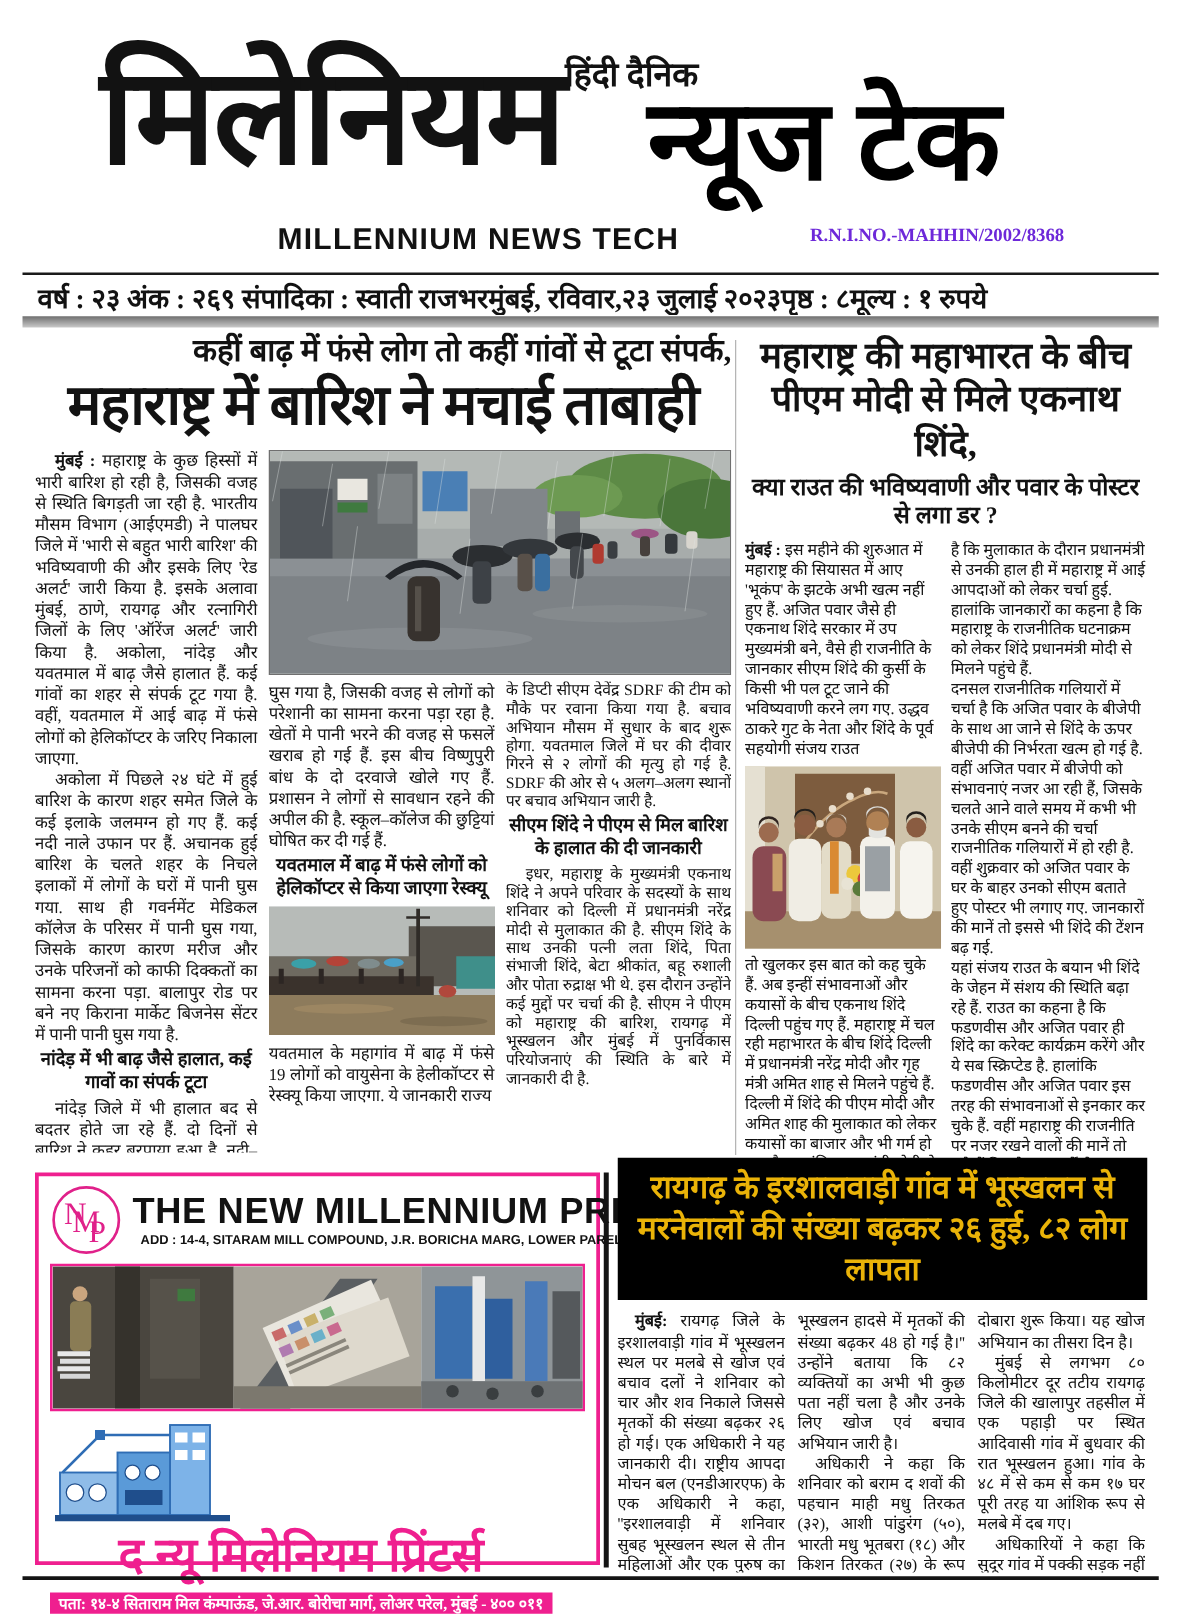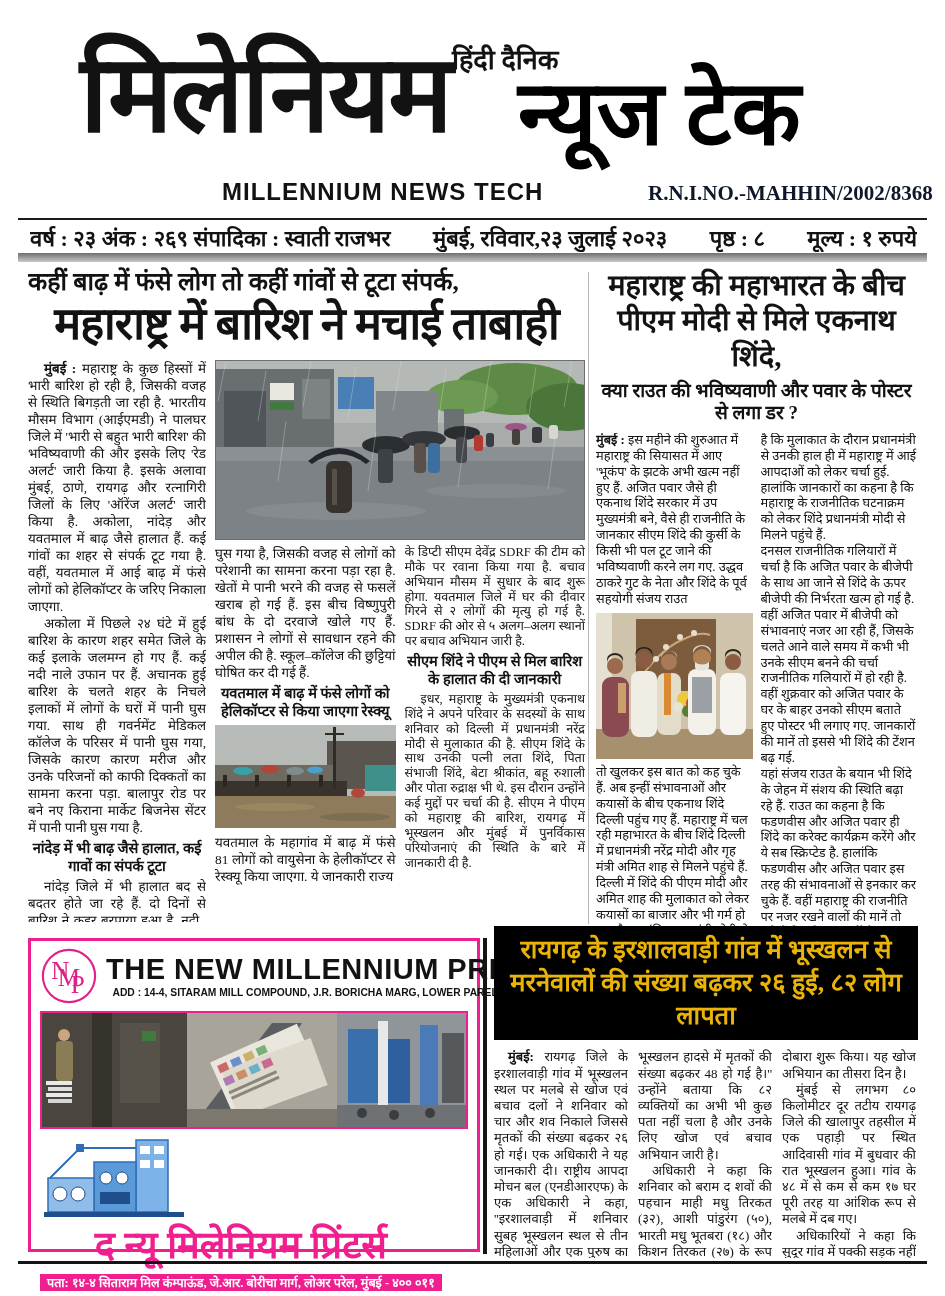--- a/index.html
+++ b/index.html
@@ -5,28 +5,28 @@
   * { margin:0; padding:0; box-sizing:border-box; }
   html,body { background:#e9e9e9; }
   body { font-family:"Liberation Serif", serif; color:#121212; }
   .page { position:relative; width:945px; height:1296px; background:#fff; margin:0 auto; overflow:hidden; }
 
   
   .tagline { position:absolute; left:452px; top:40px; font-size:27px; font-weight:bold; white-space:nowrap; }
   .title-black { position:absolute; left:80px; top:30px; font-size:108px; font-weight:bold; line-height:1.2; white-space:nowrap; letter-spacing:-2px; }
   .title-red { position:absolute; left:518px; top:60px; font-size:90px; font-weight:bold; line-height:1.2; color:#000000; white-space:nowrap; }
   .subtitle-en { position:absolute; left:222px; top:178px; font-size:24px; font-weight:bold; font-family:"Liberation Sans",sans-serif; letter-spacing:1px; white-space:nowrap; }
-  .rni { position:absolute; left:648px; top:181px; font-size:21px; font-weight:bold; color:#0f172a; white-space:nowrap; }
+  .rni { position:absolute; left:648px; top:181px; font-size:15px; font-weight:bold; color:#6d28d9; white-space:nowrap; }
   .masthead-rule { position:absolute; left:18px; top:218px; width:909px; height:2px; background:#1a1a1a; }
-  .dateline { position:absolute; left:30px; top:222px; width:887px; display:flex; justify-content:space-between; font-size:22px; font-weight:bold; white-space:nowrap; overflow:hidden; }
+  .dateline { position:absolute; left:30px; top:222px; width:887px; display:flex; justify-content:flex-start; font-size:22px; font-weight:bold; white-space:nowrap; overflow:hidden; }
   .gray-bar { position:absolute; left:18px; top:253px; width:909px; height:9px; background:linear-gradient(#6f6f6f,#c9c9c9); }
 
   
   .lead-story { position:absolute; left:28px; top:266px; width:557px; height:666px; overflow:hidden; }
-  .lead-kicker { text-align:left; font-size:25px; font-weight:bold; line-height:1.25; }
+  .lead-kicker { text-align:right; font-size:25px; font-weight:bold; line-height:1.25; }
   .lead-headline { text-align:center; font-size:45px; font-weight:bold; line-height:1.08; margin-top:3px; letter-spacing:-1px; }
   .lead-body { display:flex; gap:9px; margin-top:11px; height:562px; }
   .colA { width:178px; height:562px; overflow:hidden; }
   .col-bc { width:370px; }
   .photo-frame { border:1px solid #6f6f6f; line-height:0; }
   .col-bc-row { display:flex; gap:9px; margin-top:5px; height:374px; overflow:hidden; }
   .colB, .colC { width:181px; overflow:hidden; }
   .story p { font-size:13.4px; line-height:17px; text-align:justify; text-indent:16px; }
   .story p.cont { text-indent:0; }
   .colC p { font-size:12.6px; line-height:14.9px; }
@@ -176,21 +176,21 @@
                 <rect x="72" y="50" width="4" height="12" fill="#2c2623"></rect>
                   <rect x="104" y="50" width="4" height="12" fill="#2c2623"></rect>
                 <rect x="118" y="2" width="3" height="62" fill="#2f2b27"></rect>
                 <rect x="110" y="8" width="19" height="2" fill="#2f2b27"></rect>
                 <rect y="71" width="181" height="32" fill="#8d7b5c"></rect>
                 <ellipse cx="60" cy="82" rx="40" ry="4" fill="#a08a64" opacity="0.8"></ellipse>
                 <ellipse cx="140" cy="92" rx="35" ry="4" fill="#7b6b50" opacity="0.9"></ellipse>
                 <ellipse cx="143" cy="68" rx="7" ry="5" fill="#b0483c"></ellipse>
               </svg>
             </div>
-            <p class="cont">यवतमाल के महागांव में बाढ़ में फंसे 81 लोगों को वायुसेना के हेलीकॉप्टर से रेस्क्यू किया जाएगा. ये जानकारी राज्य</p>
+            <p class="cont">यवतमाल के महागांव में बाढ़ में फंसे 19 लोगों को वायुसेना के हेलीकॉप्टर से रेस्क्यू किया जाएगा. ये जानकारी राज्य</p>
           </div>
           <div class="colC">
             <p class="cont">के डिप्टी सीएम देवेंद्र SDRF की टीम को मौके पर रवाना किया गया है. बचाव अभियान मौसम में सुधार के बाद शुरू होगा. यवतमाल जिले में घर की दीवार गिरने से २ लोगों की मृत्यु हो गई है. SDRF की ओर से ५ अलग–अलग स्थानों पर बचाव अभियान जारी है.</p>
             <div class="sub-head">सीएम शिंदे ने पीएम से मिल बारिश के हालात की दी जानकारी</div>
             <p>इधर, महाराष्ट्र के मुख्यमंत्री एकनाथ शिंदे ने अपने परिवार के सदस्यों के साथ शनिवार को दिल्ली में प्रधानमंत्री नरेंद्र मोदी से मुलाकात की है. सीएम शिंदे के साथ उनकी पत्नी लता शिंदे, पिता संभाजी शिंदे, बेटा श्रीकांत, बहू रुशाली और पोता रुद्राक्ष भी थे. इस दौरान उन्होंने कई मुद्दों पर चर्चा की है. सीएम ने पीएम को महाराष्ट्र की बारिश, रायगढ़ में भूस्खलन और मुंबई में पुनर्विकास परियोजनाएं की स्थिति के बारे में जानकारी दी है.</p>
           </div>
         </div>
       </div>
     </div>
   </div>

